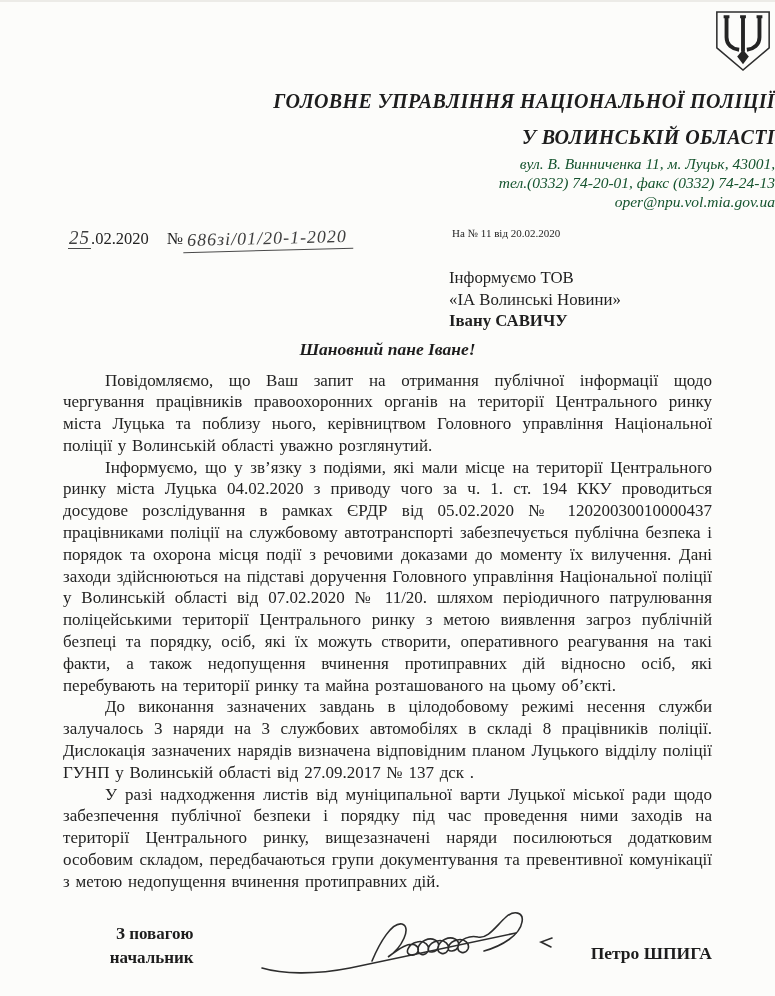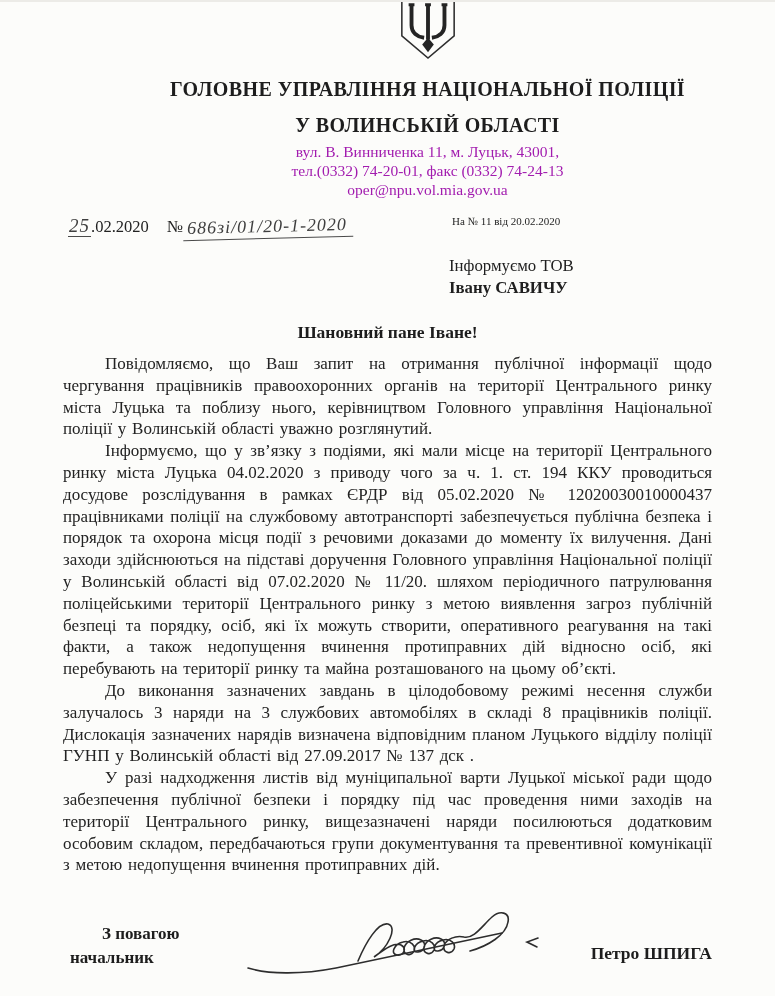--- a/index.html
+++ b/index.html
@@ -15,41 +15,42 @@
     background: #fcfcfa;
     color: #222;
     font-family: "Liberation Serif", "DejaVu Serif", serif;
     overflow: hidden;
     box-sizing: border-box;
     border-top: 2px solid #ecebe7;
   }
 
   
   .letterhead {
-    text-align: center;
-    padding-top: 0;
+    text-align: right;
+    padding-top: 12px;
     padding-left: 80px; 
+    font-style: italic;
   }
   .emblem {
     display: inline-block;
     margin-top: -3px;
     line-height: 0;
   }
   .org-name {
     margin-top: 12px;
     font-weight: bold;
     font-size: 20px;
     line-height: 24px;
     letter-spacing: 0.4px;
     color: #1d1d1d;
   }
   .addr {
     font-size: 15.5px;
     line-height: 19px;
-    color: #a21caf;
+    color: #14532d;
   }
   .addr.first { margin-top: 5px; }
 
   
   .ref-row {
     display: flex;
     justify-content: space-between;
     align-items: flex-start;
     margin: 16px 63px 0 68px;
     font-size: 16.5px;
@@ -88,23 +89,24 @@
   .recipient {
     margin: 16px 63px 0 449px;
     font-size: 16.8px;
     line-height: 21.5px;
     color: #1f1f1f;
   }
   .bold { font-weight: bold; }
 
   
   .salutation {
-    margin-top: 24px;
+    margin-top: 7px;
     text-align: center;
     font-weight: bold;
+    font-style: italic;
     font-size: 17.5px;
     color: #1d1d1d;
   }
 
   
   .body-text {
     margin: 10px 63px 12px 63px;
   }
   .body-text p {
     margin: 0;
@@ -112,24 +114,25 @@
     text-align: justify;
     font-size: 17px;
     line-height: 21.8px;
     color: #232323;
     word-spacing: 1.5px;
   }
 
   
   .sign-row {
     position: absolute;
-    left: 45px;
+    left: 59px;
     right: 63px;
     bottom: 18px;
     height: 80px;
+    text-align: right;
   }
   .sign-left {
     position: absolute;
     left: 0;
     bottom: 8px;
     font-size: 17px;
     line-height: 24px;
     color: #1d1d1d;
   }
   .sign-closing { padding-left: 57px; }
@@ -174,20 +177,21 @@
   <div class="ref-row">
     <div class="ref-left">
       <span class="hw hw-day">25</span><span>.02.2020</span>
       <span class="no-label">№</span><span class="hw hw-number">686зі/01/20-1-2020</span>
     </div>
     <div class="ref-right">На № 11 від 20.02.2020</div>
   </div>
 
   <div class="recipient">
     <div>Інформуємо ТОВ</div>
+    <div>«ІА Волинські Новини»</div>
     <div class="bold">Івану САВИЧУ</div>
   </div>
 
   <div class="salutation">Шановний пане Іване!</div>
 
   <div class="body-text">
     <p>Повідомляємо, що Ваш запит на отримання публічної інформації щодо чергування працівників правоохоронних органів на території Центрального ринку міста Луцька та поблизу нього, керівництвом Головного управління Національної поліції у Волинській області уважно розглянутий.</p>
     <p>Інформуємо, що у зв’язку з подіями, які мали місце на території Центрального ринку міста Луцька 04.02.2020 з приводу чого за ч. 1. ст. 194 ККУ проводиться досудове розслідування в рамках ЄРДР від 05.02.2020 № 12020030010000437 працівниками поліції на службовому автотранспорті забезпечується публічна безпека і порядок та охорона місця події з речовими доказами до моменту їх вилучення. Дані заходи здійснюються на підставі доручення Головного управління Національної поліції у Волинській області від 07.02.2020 № 11/20. шляхом періодичного патрулювання поліцейськими території Центрального ринку з метою виявлення загроз публічній безпеці та порядку, осіб, які їх можуть створити, оперативного реагування на такі факти, а також недопущення вчинення протиправних дій відносно осіб, які перебувають на території ринку та майна розташованого на цьому об’єкті.</p>
     <p>До виконання зазначених завдань в цілодобовому режимі несення служби залучалось 3 наряди на 3 службових автомобілях в складі 8 працівників поліції. Дислокація зазначених нарядів визначена відповідним планом Луцького відділу поліції ГУНП у Волинській області від 27.09.2017 № 137 дск .</p>
     <p>У разі надходження листів від муніципальної варти Луцької міської ради щодо забезпечення публічної безпеки і порядку під час проведення ними заходів на території Центрального ринку, вищезазначені наряди посилюються додатковим особовим складом, передбачаються групи документування та превентивної комунікації з метою недопущення вчинення протиправних дій.</p>

